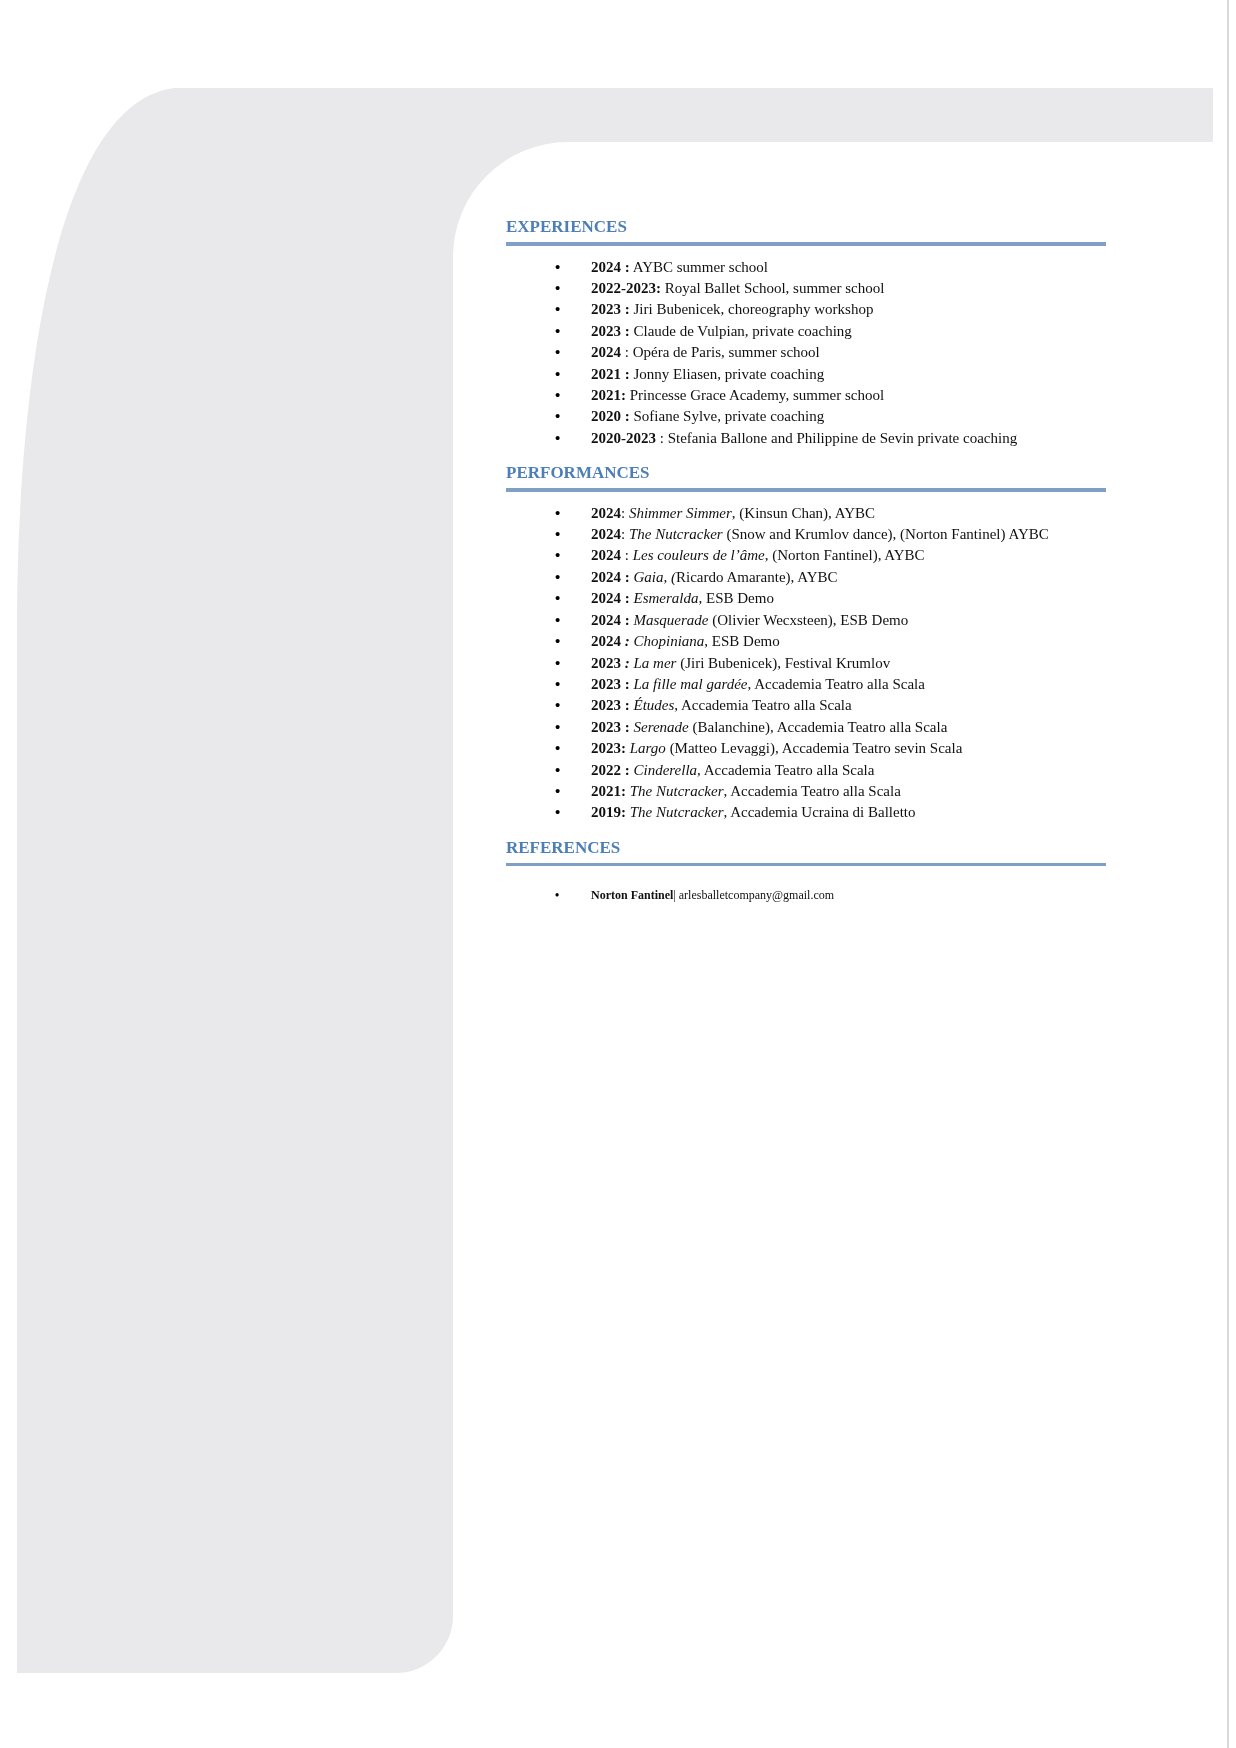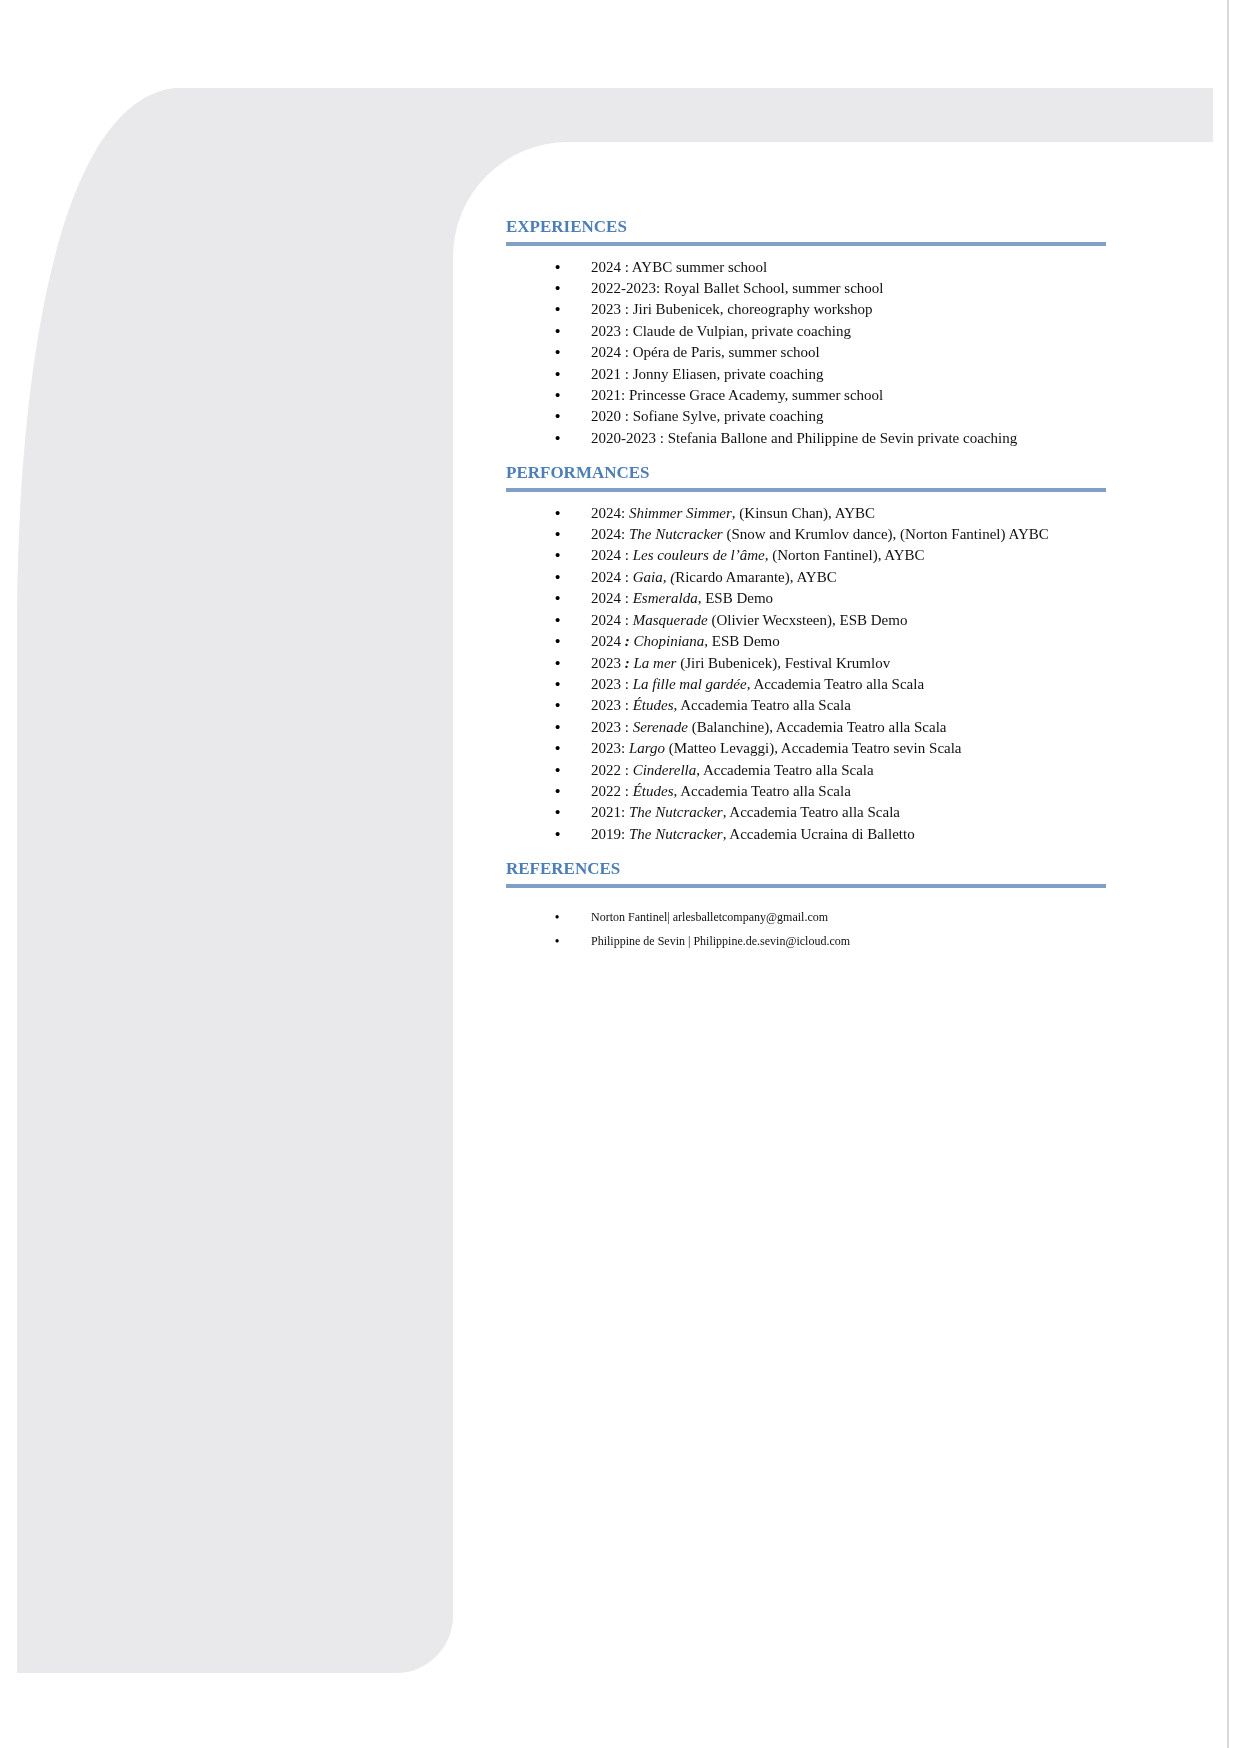--- a/index.html
+++ b/index.html
@@ -51,21 +51,21 @@
     left:49px;
     top:0;
     color:#000;
     font-weight:bold;
   }
   ul.ref-list{
     margin-top:17px;
     font-size:12px;
     line-height:24.5px;
   }
-  .seg-b{font-weight:normal;}
+  .seg-b{font-weight:bold;}
   .seg-i{font-style:italic;}
   .seg-bi{font-weight:bold;font-style:italic;}
   .seg-r{}
   .sec-performances{margin-top:12px;}
   .sec-references{margin-top:12px;}
 </style>
 </head>
 <body>
 
 <svg class="bg-svg" viewBox="0 0 1236 1748" aria-hidden="true">
@@ -112,28 +112,26 @@
         <li><span class="seg-b">2024 :</span><span class="seg-r"> </span><span class="seg-i">Gaia, (</span><span class="seg-r">Ricardo Amarante), AYBC</span></li>
         <li><span class="seg-b">2024 :</span><span class="seg-r"> </span><span class="seg-i">Esmeralda</span><span class="seg-r">, ESB Demo</span></li>
         <li><span class="seg-b">2024 :</span><span class="seg-r"> </span><span class="seg-i">Masquerade</span><span class="seg-r"> (Olivier Wecxsteen), ESB Demo</span></li>
         <li><span class="seg-b">2024 </span><span class="seg-bi">:</span><span class="seg-r"> </span><span class="seg-i">Chopiniana</span><span class="seg-r">, ESB Demo</span></li>
         <li><span class="seg-b">2023 </span><span class="seg-bi">:</span><span class="seg-r"> </span><span class="seg-i">La mer</span><span class="seg-r"> (Jiri Bubenicek), Festival Krumlov</span></li>
         <li><span class="seg-b">2023 :</span><span class="seg-r"> </span><span class="seg-i">La fille mal gardée</span><span class="seg-r">, Accademia Teatro alla Scala</span></li>
         <li><span class="seg-b">2023 :</span><span class="seg-r"> </span><span class="seg-i">Études</span><span class="seg-r">, Accademia Teatro alla Scala</span></li>
         <li><span class="seg-b">2023 :</span><span class="seg-r"> </span><span class="seg-i">Serenade</span><span class="seg-r"> (Balanchine), Accademia Teatro alla Scala</span></li>
         <li><span class="seg-b">2023:</span><span class="seg-r"> </span><span class="seg-i">Largo</span><span class="seg-r"> (Matteo Levaggi), Accademia Teatro sevin Scala</span></li>
         <li><span class="seg-b">2022 :</span><span class="seg-r"> </span><span class="seg-i">Cinderella</span><span class="seg-r">, Accademia Teatro alla Scala</span></li>
-        <li><span class="seg-b">2022 :</span><span class="seg-r"> </span><span class="seg-i">Études</span><span class="seg-r">, Accademia Teatro alla Scala</span></li>
         <li><span class="seg-b">2021:</span><span class="seg-r"> </span><span class="seg-i">The Nutcracker</span><span class="seg-r">, Accademia Teatro alla Scala</span></li>
         <li><span class="seg-b">2019:</span><span class="seg-r"> </span><span class="seg-i">The Nutcracker</span><span class="seg-r">, Accademia Ucraina di Balletto</span></li>
       </ul>
   </section>
 
   <section class="sec-references">
     <h2 class="section-title">REFERENCES</h2>
     <div class="heading-rule"></div>
     <ul class="item-list ref-list">
         <li><span class="seg-b">Norton Fantinel</span><span class="seg-r">| arlesballetcompany@gmail.com</span></li>
-        <li><span class="seg-b">Philippine de Sevin</span><span class="seg-r"> | Philippine.de.sevin@icloud.com</span></li>
       </ul>
   </section>
 
 </div>
 
 </body></html>

